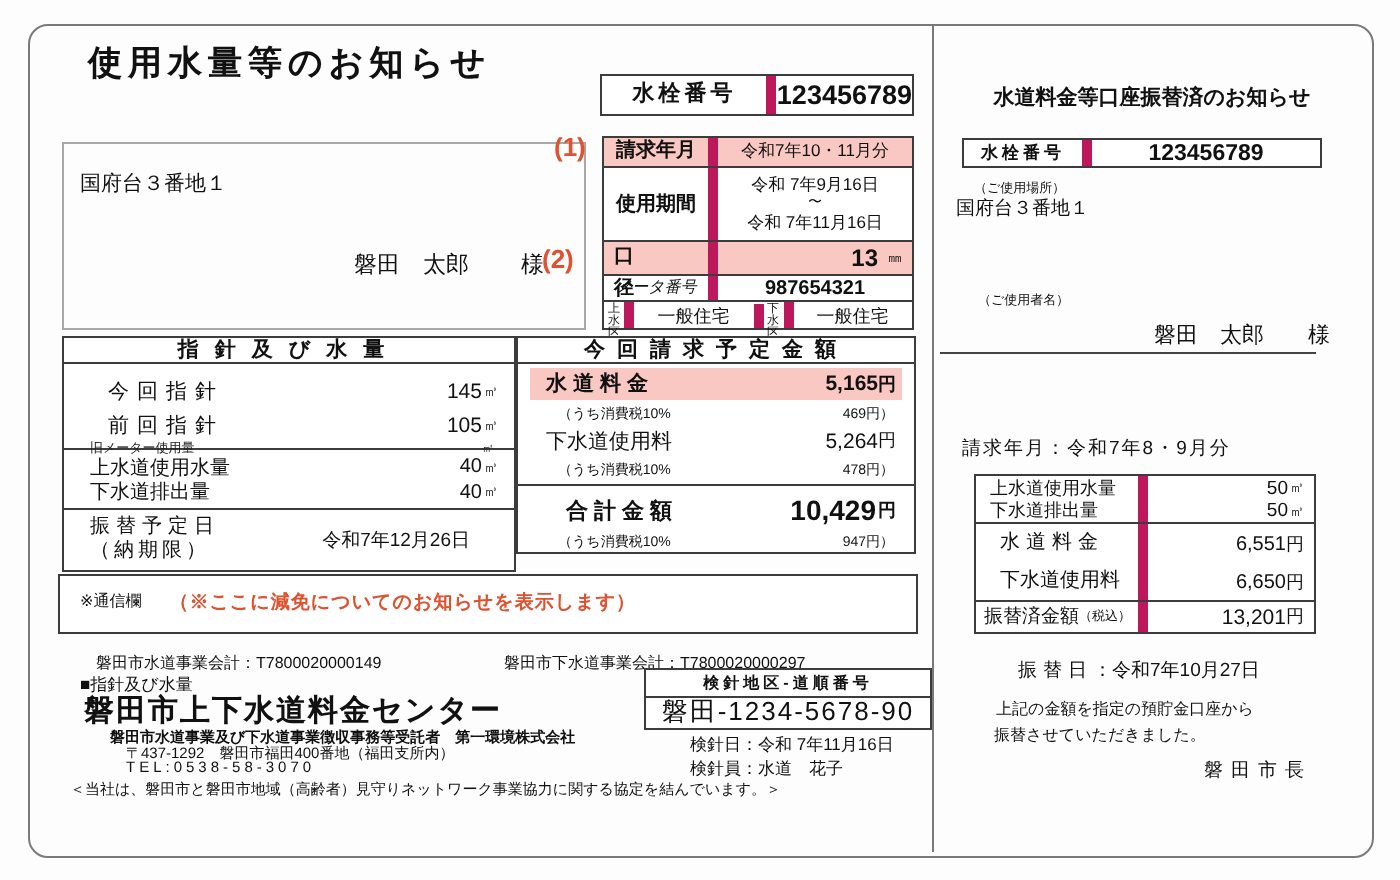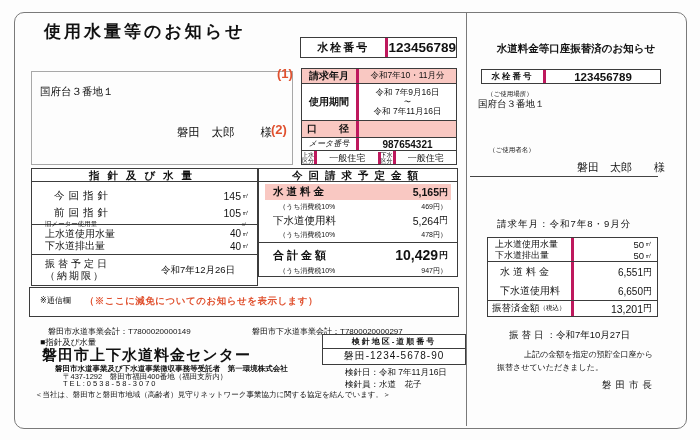--- a/index.html
+++ b/index.html
@@ -3,21 +3,21 @@
 <meta charset="utf-8">
 <style>
   html,body{margin:0;padding:0;background:#fff;}
   .page{position:relative;width:700px;height:440px;background:#fdfdfd;
         font-family:"Liberation Sans","DejaVu Sans",sans-serif;color:#111;overflow:hidden;}
   .abs{position:absolute;}
   .b{font-weight:bold;}
   .row{display:flex;align-items:center;}
   .bx{border:1px solid #3c3c3c;box-sizing:border-box;background:#fff;}
   .bb{border-bottom:1px solid #3c3c3c;box-sizing:border-box;}
-  .br{border-right:3px solid #be185d;box-sizing:border-box;}
+  .br{border-right:5px solid #be185d;box-sizing:border-box;}
   .pink{background:#f9c8c2;}
   .red{color:#e0512f;}
   .ls1{letter-spacing:1px}.ls2{letter-spacing:2px}.ls3{letter-spacing:3px}
   .ls4{letter-spacing:4px}.ls6{letter-spacing:6px}.ls8{letter-spacing:8px}
   .c{text-align:center;}
   .unit-s{font-size:7px;margin-left:1px;}
   .val-r{margin-left:auto;}
 </style>
 </head>
 <body>
@@ -54,20 +54,24 @@
     <div class="row bb" style="height:37px;">
       <div class="br b c" style="width:57px;height:100%;font-size:10px;display:flex;align-items:center;justify-content:center;">使用期間</div>
       <div class="c" style="flex:1;font-size:8.5px;line-height:11px;">
         <div>令和 7年9月16日</div>
         <div style="font-size:7px;line-height:8px;">〜</div>
         <div>令和 7年11月16日</div>
       </div>
     </div>
     <div class="row bb pink" style="height:17px;">
       <div class="br b" style="width:57px;height:100%;line-height:16px;font-size:10px;padding-left:5px;letter-spacing:6px;">口　径</div>
+      <div class="row" style="flex:1;justify-content:flex-end;padding-right:5px;">
+        <span class="b" style="font-size:12px;">13</span>
+        <span style="font-size:7px;margin-left:5px;">㎜</span>
+      </div>
     </div>
     <div class="row bb" style="height:13px;">
       <div class="br c" style="width:57px;height:100%;line-height:12px;font-size:8px;font-style:italic;">メータ番号</div>
       <div class="b c" style="flex:1;font-size:10px;">987654321</div>
     </div>
     <div class="row" style="height:13px;">
       <div class="br c" style="width:15px;height:100%;font-size:6px;line-height:6px;padding-top:1px;">
         <div>上水</div>
         <div>区分</div>
       </div>
@@ -135,21 +139,21 @@
         <span style="font-size:10.5px;">下水道使用料</span>
         <span class="val-r" style="font-size:10.5px;">5,264</span>
         <span style="font-size:9px;">円</span>
       </div>
       <div class="row" style="height:13px;padding:0 10px 0 20px;font-size:7px;">
         <span>（うち消費税10%</span>
         <span class="val-r">478円）</span>
       </div>
     </div>
     <div style="height:33px;">
-      <div class="row" style="height:20px;padding:2px 9px 0 14px;">
+      <div class="row" style="height:20px;padding:2px 9px 0 4px;margin-left:20px;">
         <span class="b ls3" style="font-size:11px;">合計金額</span>
         <span class="val-r b" style="font-size:14px;">10,429</span>
         <span class="b" style="font-size:9px;margin-left:1px;">円</span>
       </div>
       <div class="row" style="height:12px;padding:0 10px 0 20px;font-size:7px;">
         <span>（うち消費税10%</span>
         <span class="val-r">947円）</span>
       </div>
     </div>
   </div>
@@ -164,42 +168,42 @@
 
   <div class="abs" style="left:40px;top:337px;font-size:8.5px;">■指針及び水量</div>
   <div class="abs b ls1" style="left:42px;top:346px;font-size:15px;">磐田市上下水道料金センター</div>
   <div class="abs b" style="left:55px;top:364px;font-size:7.5px;">磐田市水道事業及び下水道事業徴収事務等受託者　第一環境株式会社</div>
   <div class="abs" style="left:63px;top:371.5px;font-size:7.5px;">〒437-1292　磐田市福田400番地（福田支所内）</div>
   <div class="abs ls2" style="left:63px;top:378.5px;font-size:7.5px;">TEL:0538-58-3070</div>
   <div class="abs" style="left:35px;top:390px;font-size:7.5px;">＜当社は、磐田市と磐田市地域（高齢者）見守りネットワーク事業協力に関する協定を結んでいます。＞</div>
 
   <div class="abs bx" style="left:322px;top:334px;width:144px;">
     <div class="bb b c ls2" style="height:14px;line-height:13px;font-size:8px;">検針地区-道順番号</div>
-    <div class="c ls1" style="height:15px;line-height:14px;font-size:10px;">磐田-1234-5678-90</div>
+    <div class="c ls1" style="height:15px;line-height:14px;font-size:13px;">磐田-1234-5678-90</div>
   </div>
   <div class="abs" style="left:345px;top:367px;font-size:8.5px;">検針日：令和 7年11月16日</div>
   <div class="abs" style="left:345px;top:379px;font-size:8.5px;">検針員：水道　花子</div>
 
   <div class="abs b c" style="left:466px;top:42px;width:220px;font-size:10.5px;">水道料金等口座振替済のお知らせ</div>
 
   <div class="abs bx row" style="left:481px;top:69px;width:180px;height:15px;">
     <div class="br b ls2 c" style="width:64px;height:100%;line-height:13px;font-size:8.5px;">水栓番号</div>
     <div class="b c" style="flex:1;font-size:11.5px;">123456789</div>
   </div>
 
   <div class="abs" style="left:487px;top:90px;font-size:6.5px;">（ご使用場所）</div>
   <div class="abs" style="left:478px;top:98px;font-size:9.5px;">国府台３番地１</div>
   <div class="abs" style="left:489px;top:146px;font-size:6.5px;">（ご使用者名）</div>
   <div class="abs row" style="left:577px;top:160px;font-size:11px;">
     <span>磐田　太郎</span>
     <span style="margin-left:22px;">様</span>
   </div>
   <div class="abs" style="left:470px;top:176px;width:188px;height:0;border-bottom:1px solid #444;"></div>
 
-  <div class="abs ls1" style="left:497px;top:218px;font-size:9.5px;">請求年月：令和7年8・9月分</div>
+  <div class="abs ls1" style="left:481px;top:218px;font-size:9.5px;">請求年月：令和7年8・9月分</div>
 
   <div class="abs bx" style="left:487px;top:237px;width:171px;">
     <div class="row" style="height:12px;">
       <div class="br" style="width:86px;height:100%;line-height:12px;font-size:9px;padding-left:7px;box-sizing:border-box;">上水道使用水量</div>
       <div class="row" style="flex:1;justify-content:flex-end;padding-right:5px;">
         <span style="font-size:9.5px;">50</span>
         <span class="unit-s">㎥</span>
       </div>
     </div>
     <div class="row bb" style="height:12px;">
@@ -232,17 +236,17 @@
         <span style="font-size:10.5px;">13,201</span>
         <span style="font-size:9px;">円</span>
       </div>
     </div>
   </div>
 
   <div class="abs row" style="left:509px;top:329px;font-size:9.5px;">
     <span class="ls3">振替日</span>
     <span>：令和7年10月27日</span>
   </div>
-  <div class="abs" style="left:524px;top:349px;font-size:8px;">上記の金額を指定の預貯金口座から</div>
+  <div class="abs" style="left:498px;top:349px;font-size:8px;">上記の金額を指定の預貯金口座から</div>
   <div class="abs" style="left:497px;top:362px;font-size:8px;">振替させていただきました。</div>
   <div class="abs ls4" style="left:602px;top:379px;font-size:9.5px;">磐田市長</div>
 
 </div>
 
 </body></html>

